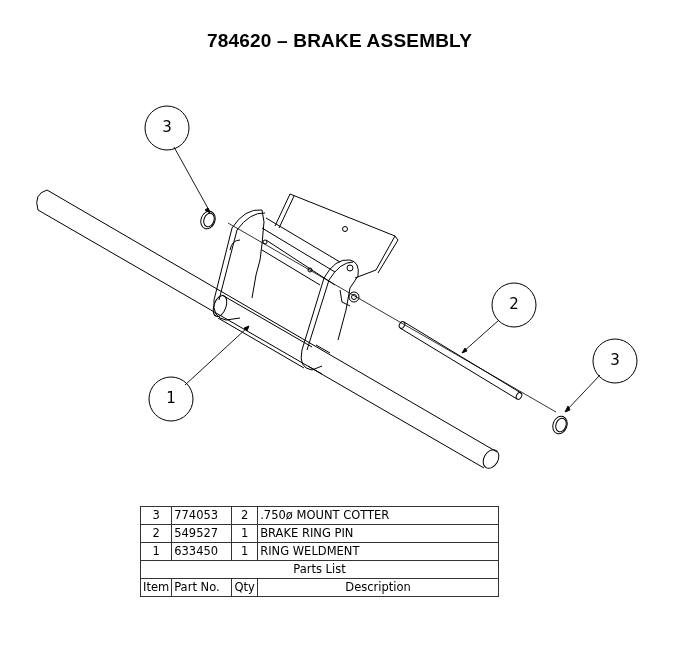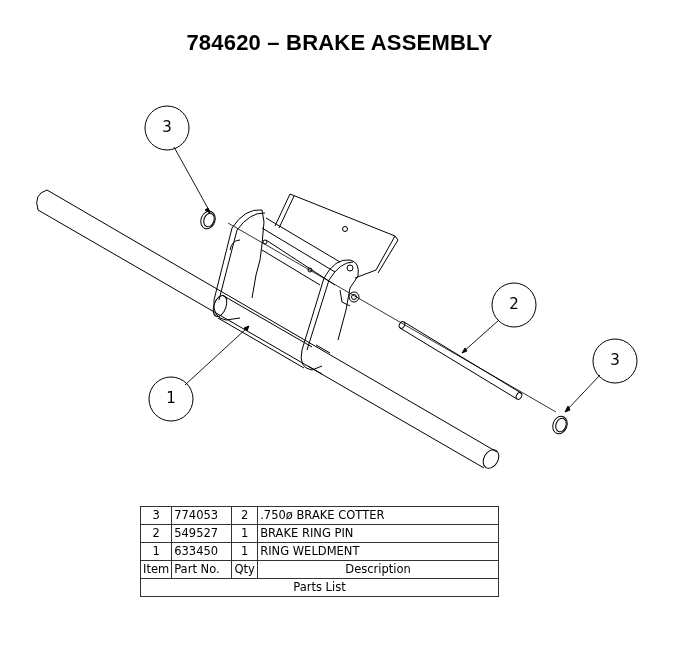--- a/index.html
+++ b/index.html
@@ -1,19 +1,19 @@
 <!DOCTYPE html>
 <html><head>
   <meta charset="utf-8">
   <style>
     html, body { margin: 0; padding: 0; background: #ffffff; }
     body { width: 679px; height: 647px; position: relative; overflow: hidden; font-family: "Liberation Sans", sans-serif; color: #000; }
     .title {
       position: absolute; left: 0; top: 30px; width: 679px; text-align: center;
-      font-family: "Liberation Sans", sans-serif; font-weight: bold; font-size: 22px; letter-spacing: 0.2px;
+      font-family: "Liberation Sans", sans-serif; font-weight: bold; font-size: 19px; letter-spacing: 0.2px;
     }
     svg.drawing { position: absolute; left: 0; top: 0; }
     .balloon-text { font-family: "DejaVu Sans", sans-serif; font-size: 15px; }
     table.parts {
       position: absolute; left: 140px; top: 506px; width: 359px;
       border-collapse: collapse; font-family: "DejaVu Sans", sans-serif; font-size: 11.5px;
     }
     table.parts td {
       border: 1px solid #333; height: 17px; padding: 0 2px; line-height: 17px; white-space: nowrap;
     }
@@ -127,37 +127,37 @@
 <div style="position:absolute;left:156px;top:389px;width:30px;text-align:center;" class="balloon-text">1</div>
 <div style="position:absolute;left:499px;top:295px;width:30px;text-align:center;" class="balloon-text">2</div>
 <div style="position:absolute;left:600px;top:351px;width:30px;text-align:center;" class="balloon-text">3</div>
 
 <table class="parts">
   <tbody>
       <tr>
     <td class="c col-item">3</td>
     <td class="l col-part">774053</td>
     <td class="c col-qty">2</td>
-    <td class="l">.750ø BRAKE COTTER</td>
+    <td class="l">.750ø MOUNT COTTER</td>
   </tr>
   <tr>
     <td class="c">2</td>
     <td class="l">549527</td>
     <td class="c">1</td>
     <td class="l">BRAKE RING PIN</td>
   </tr>
   <tr>
     <td class="c">1</td>
     <td class="l">633450</td>
     <td class="c">1</td>
     <td class="l">RING WELDMENT</td>
   </tr>
   <tr>
+    <td class="c" colspan="4">Parts List</td>
+  </tr>
+  <tr>
     <td class="c">Item</td>
     <td class="l">Part No.</td>
     <td class="c">Qty</td>
     <td class="c">Description</td>
   </tr>
-  <tr>
-    <td class="c" colspan="4">Parts List</td>
-  </tr>
 </tbody>
   </table>
 
 </body></html>

